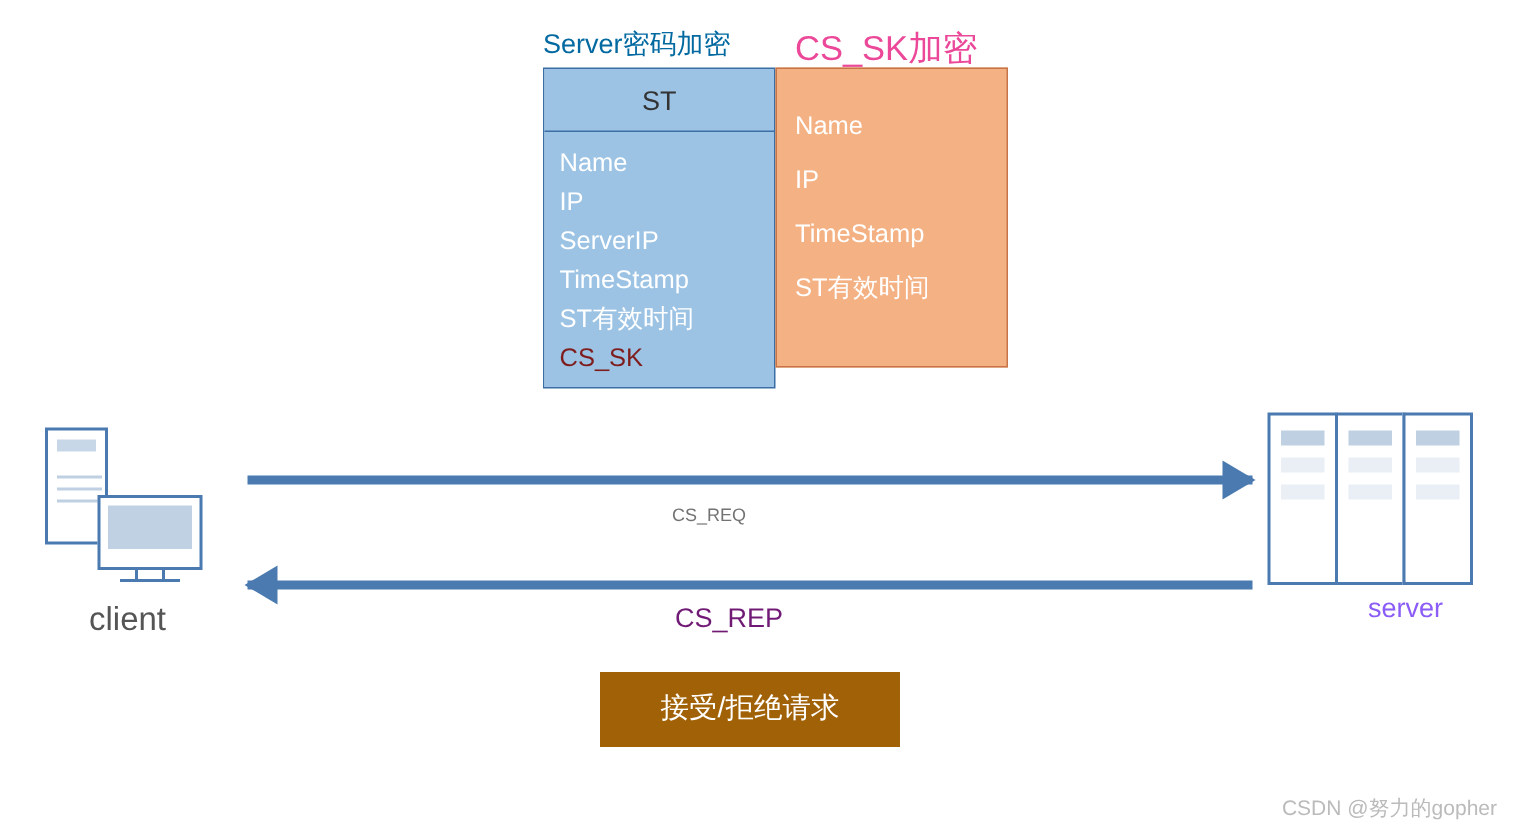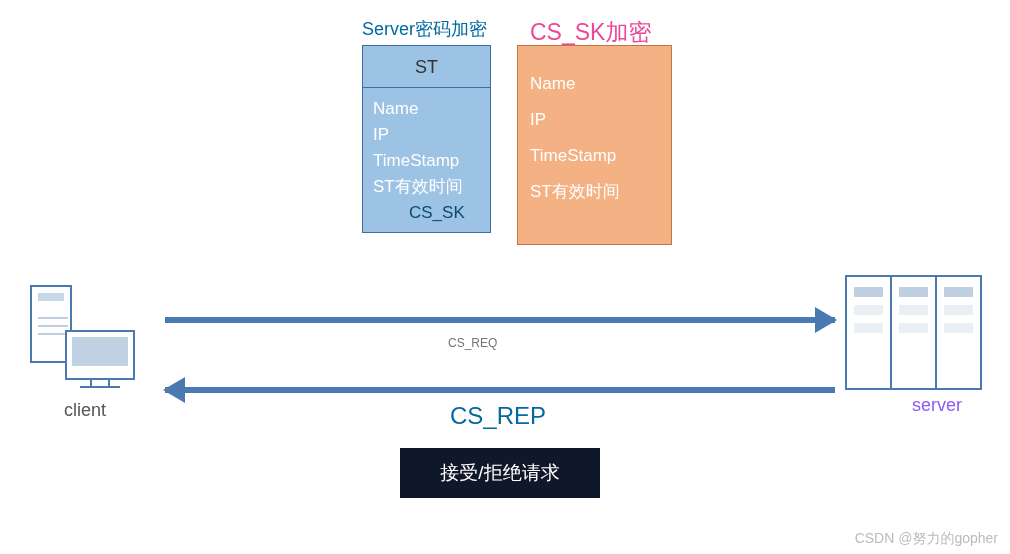--- a/index.html
+++ b/index.html
@@ -68,21 +68,21 @@
     position: absolute;
     left: 50px; top: 101px;
     width: 40px; height: 0;
     border-top: 2px solid #4a7ab0;
   }
   .client-label {
     position: absolute;
     left: 35px; top: 400px;
     width: 100px;
     text-align: center;
-    font-size: 18px;
+    font-size: 22px;
     color: #555;
   }
   .server {
     position: absolute;
     right: 30px;
     top: 275px;
     width: 135px; height: 115px;
     display: flex;
   }
   .rack {
@@ -111,40 +111,40 @@
     font-size: 18px; color: #0369a1;
   }
   .box-title-right {
     position: absolute;
     left: 530px; top: 17px;
     font-size: 23px; color: #ec4899;
   }
   .leftbox {
     position: absolute;
     left: 362px; top: 45px;
-    width: 129px;
+    width: 155px;
     border: 1px solid #3a6ea5;
   }
   .st-header {
     height: 42px;
     background: #9cc3e4;
     border-bottom: 1px solid #3a6ea5;
     text-align: center;
     line-height: 42px;
     font-size: 18px;
     color: #333;
   }
   .leftbody {
     background: #9cc3e4;
     padding: 8px 10px 6px 10px;
     color: #fff;
     font-size: 17px;
     line-height: 26px;
   }
-  .leftbody .cssk { color: #0c4a6e; margin-left: 36px; }
+  .leftbody .cssk { color: #7f1d1d; }
   .rightbox {
     position: absolute;
     left: 517px; top: 45px;
     width: 155px; height: 200px;
     border: 1px solid #c77447;
     background: #f4b183;
     color: #fff;
     padding: 20px 12px;
     font-size: 17px;
     line-height: 36px;
@@ -181,27 +181,27 @@
   .arrow1 { left: 165px; width: 670px; top: 320px; }
   .arrow2 { left: 165px; width: 670px; top: 390px; }
   .arrow-label1 {
     position: absolute;
     left: 448px; top: 336px;
     font-size: 12px; color: #737373;
   }
   .arrow-label2 {
     position: absolute;
     left: 450px; top: 402px;
-    font-size: 24px; color: #0369a1;
+    font-size: 18px; color: #701a75;
   }
   .accept-box {
     position: absolute;
     left: 400px; top: 448px;
     width: 200px; height: 50px;
-    background: #0f172a;
+    background: #a16207;
     color: #fff;
     font-size: 19px;
     text-align: center;
     line-height: 50px;
   }
   .watermark {
     position: absolute;
     right: 12px; bottom: 6px;
     font-size: 14px;
     color: #bbb;
@@ -229,20 +229,21 @@
 <div class="server-label">server</div>
 
 <div class="box-title-left">Server密码加密</div>
 <div class="box-title-right">CS_SK加密</div>
 
 <div class="leftbox">
   <div class="st-header">ST</div>
   <div class="leftbody">
     <div>Name</div>
     <div>IP</div>
+    <div>ServerIP</div>
     <div>TimeStamp</div>
     <div>ST有效时间</div>
     <div class="cssk">CS_SK</div>
   </div>
 </div>
 
 <div class="rightbox">
   <div>Name</div>
   <div>IP</div>
   <div>TimeStamp</div>

